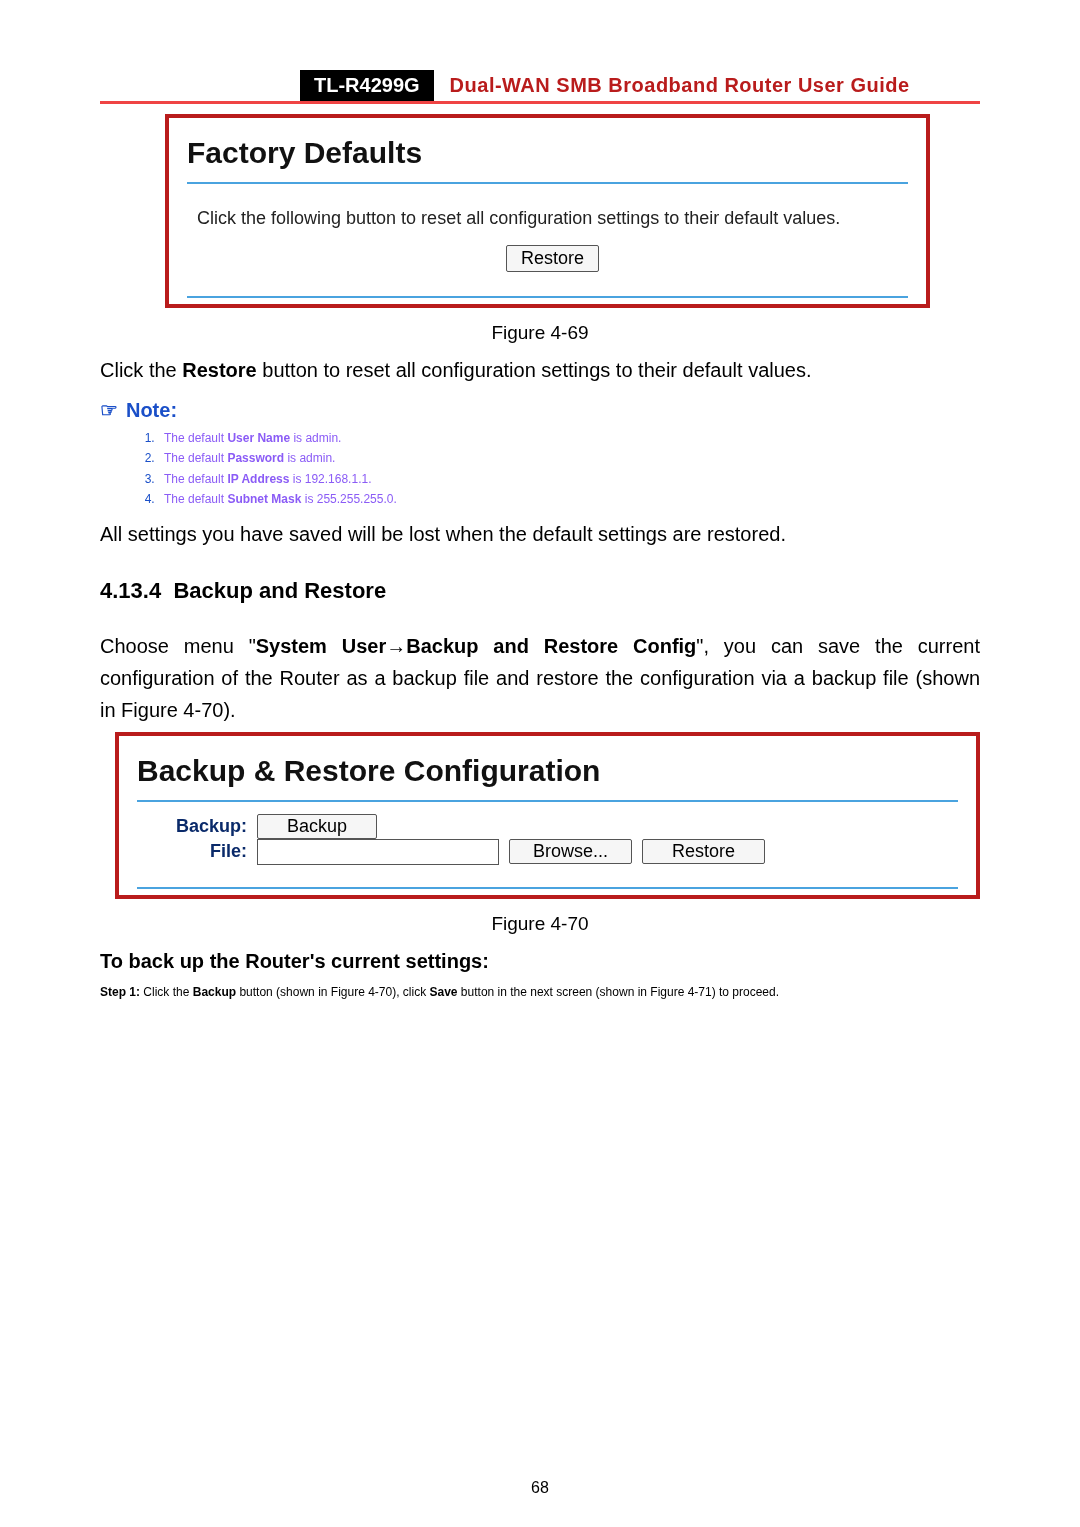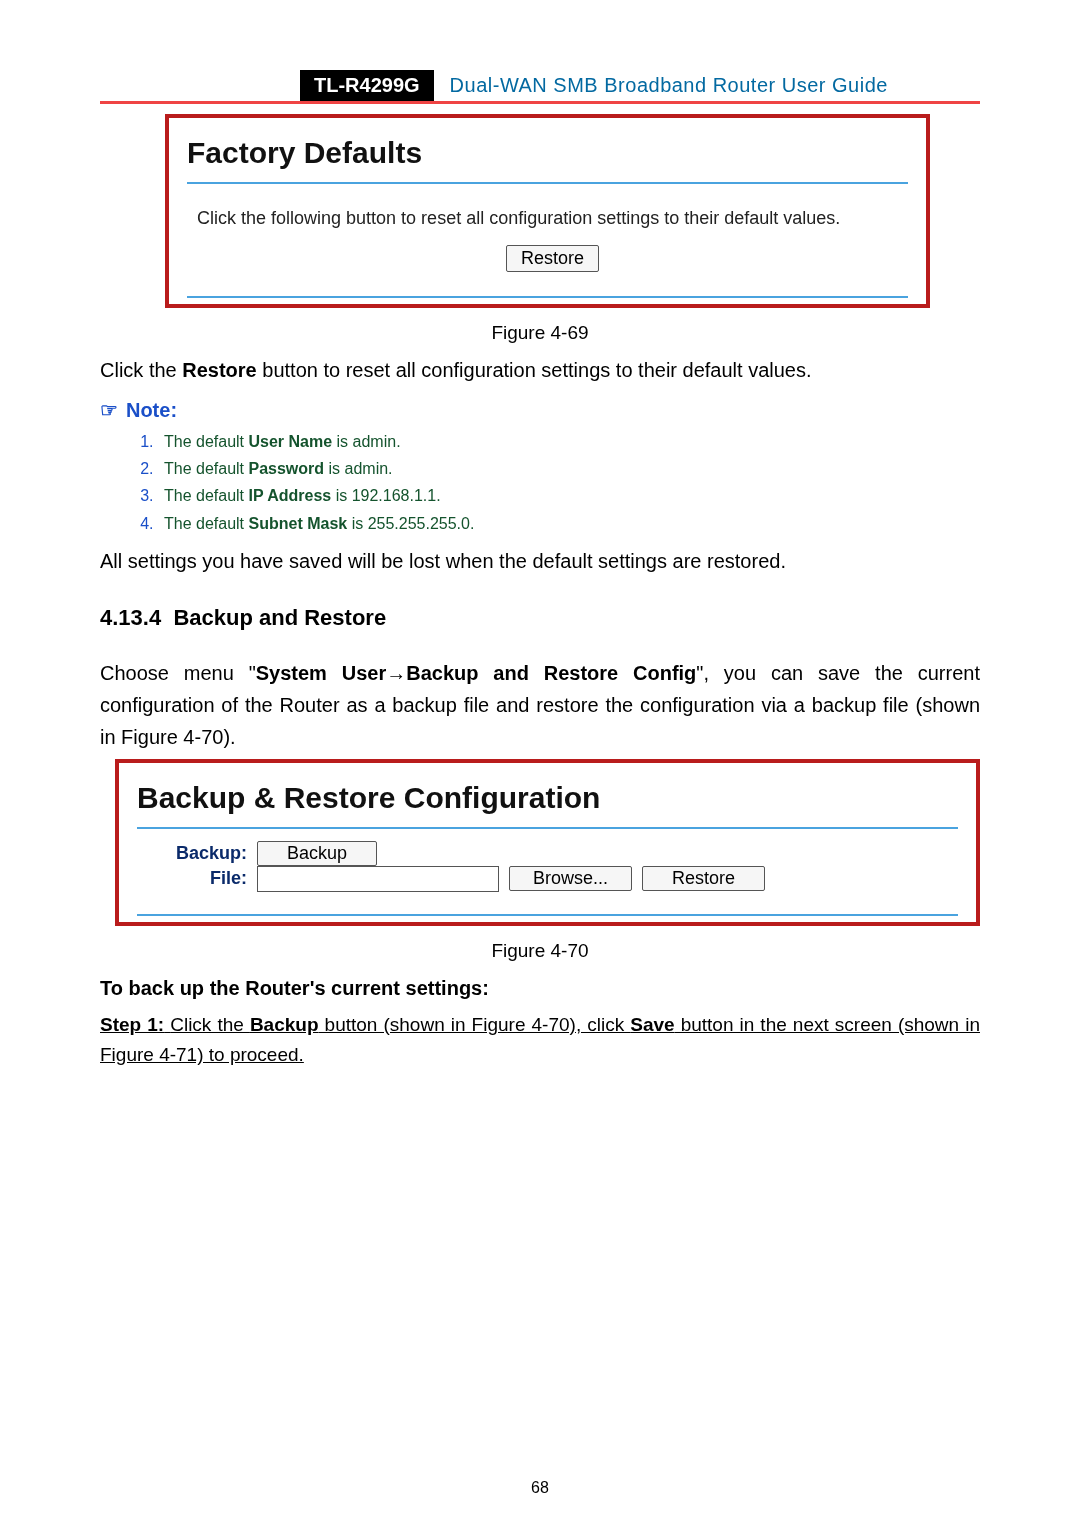--- a/index.html
+++ b/index.html
@@ -24,25 +24,25 @@
   }
   .model-box {
     background: #000;
     color: #fff;
     font-weight: bold;
     padding: 4px 14px;
     margin-left: 200px;
     font-size: 20px;
   }
   .guide-title {
-    font-weight: normal;
+    font-weight: bold;
     font-size: 20px;
     padding: 4px 0 4px 16px;
     flex: 1;
-    color: #0369a1;
+    color: #b91c1c;
     letter-spacing: 0.5px;
   }
   .panel {
     border: 4px solid #b91c1c;
     margin: 0 50px 0 65px;
     background: #fff;
   }
   .panel-title {
     font-size: 30px;
     font-weight: bold;
@@ -91,22 +91,22 @@
     align-items: center;
     gap: 8px;
   }
   .hand-icon {
     font-size: 20px;
     color: #1a4fc8;
   }
   ol.note-list {
     margin: 4px 0 8px 40px;
     padding: 0;
-    color: #14532d;
-    font-size: 16px;
+    color: #8b5cf6;
+    font-size: 12px;
     line-height: 1.7;
   }
   ol.note-list li {
     margin-left: 18px;
     padding-left: 6px;
   }
   ol.note-list li::marker {
     color: #1a4fc8;
   }
   .section-head {
@@ -151,24 +151,23 @@
     font-family: inherit;
     font-size: 18px;
     padding: 1px 0;
     width: 123px;
     text-align: center;
     background: #f6f6f6;
     border: 1px solid #555;
     border-radius: 2px;
   }
   .step-row {
-    font-size: 19px;
+    font-size: 12px;
     line-height: 1.6;
     text-align: justify;
-    text-decoration: underline;
   }
   .step-label {
     font-weight: bold;
   }
   .page-number {
     position: absolute;
     bottom: 30px;
     left: 0;
     right: 0;
     text-align: center;

